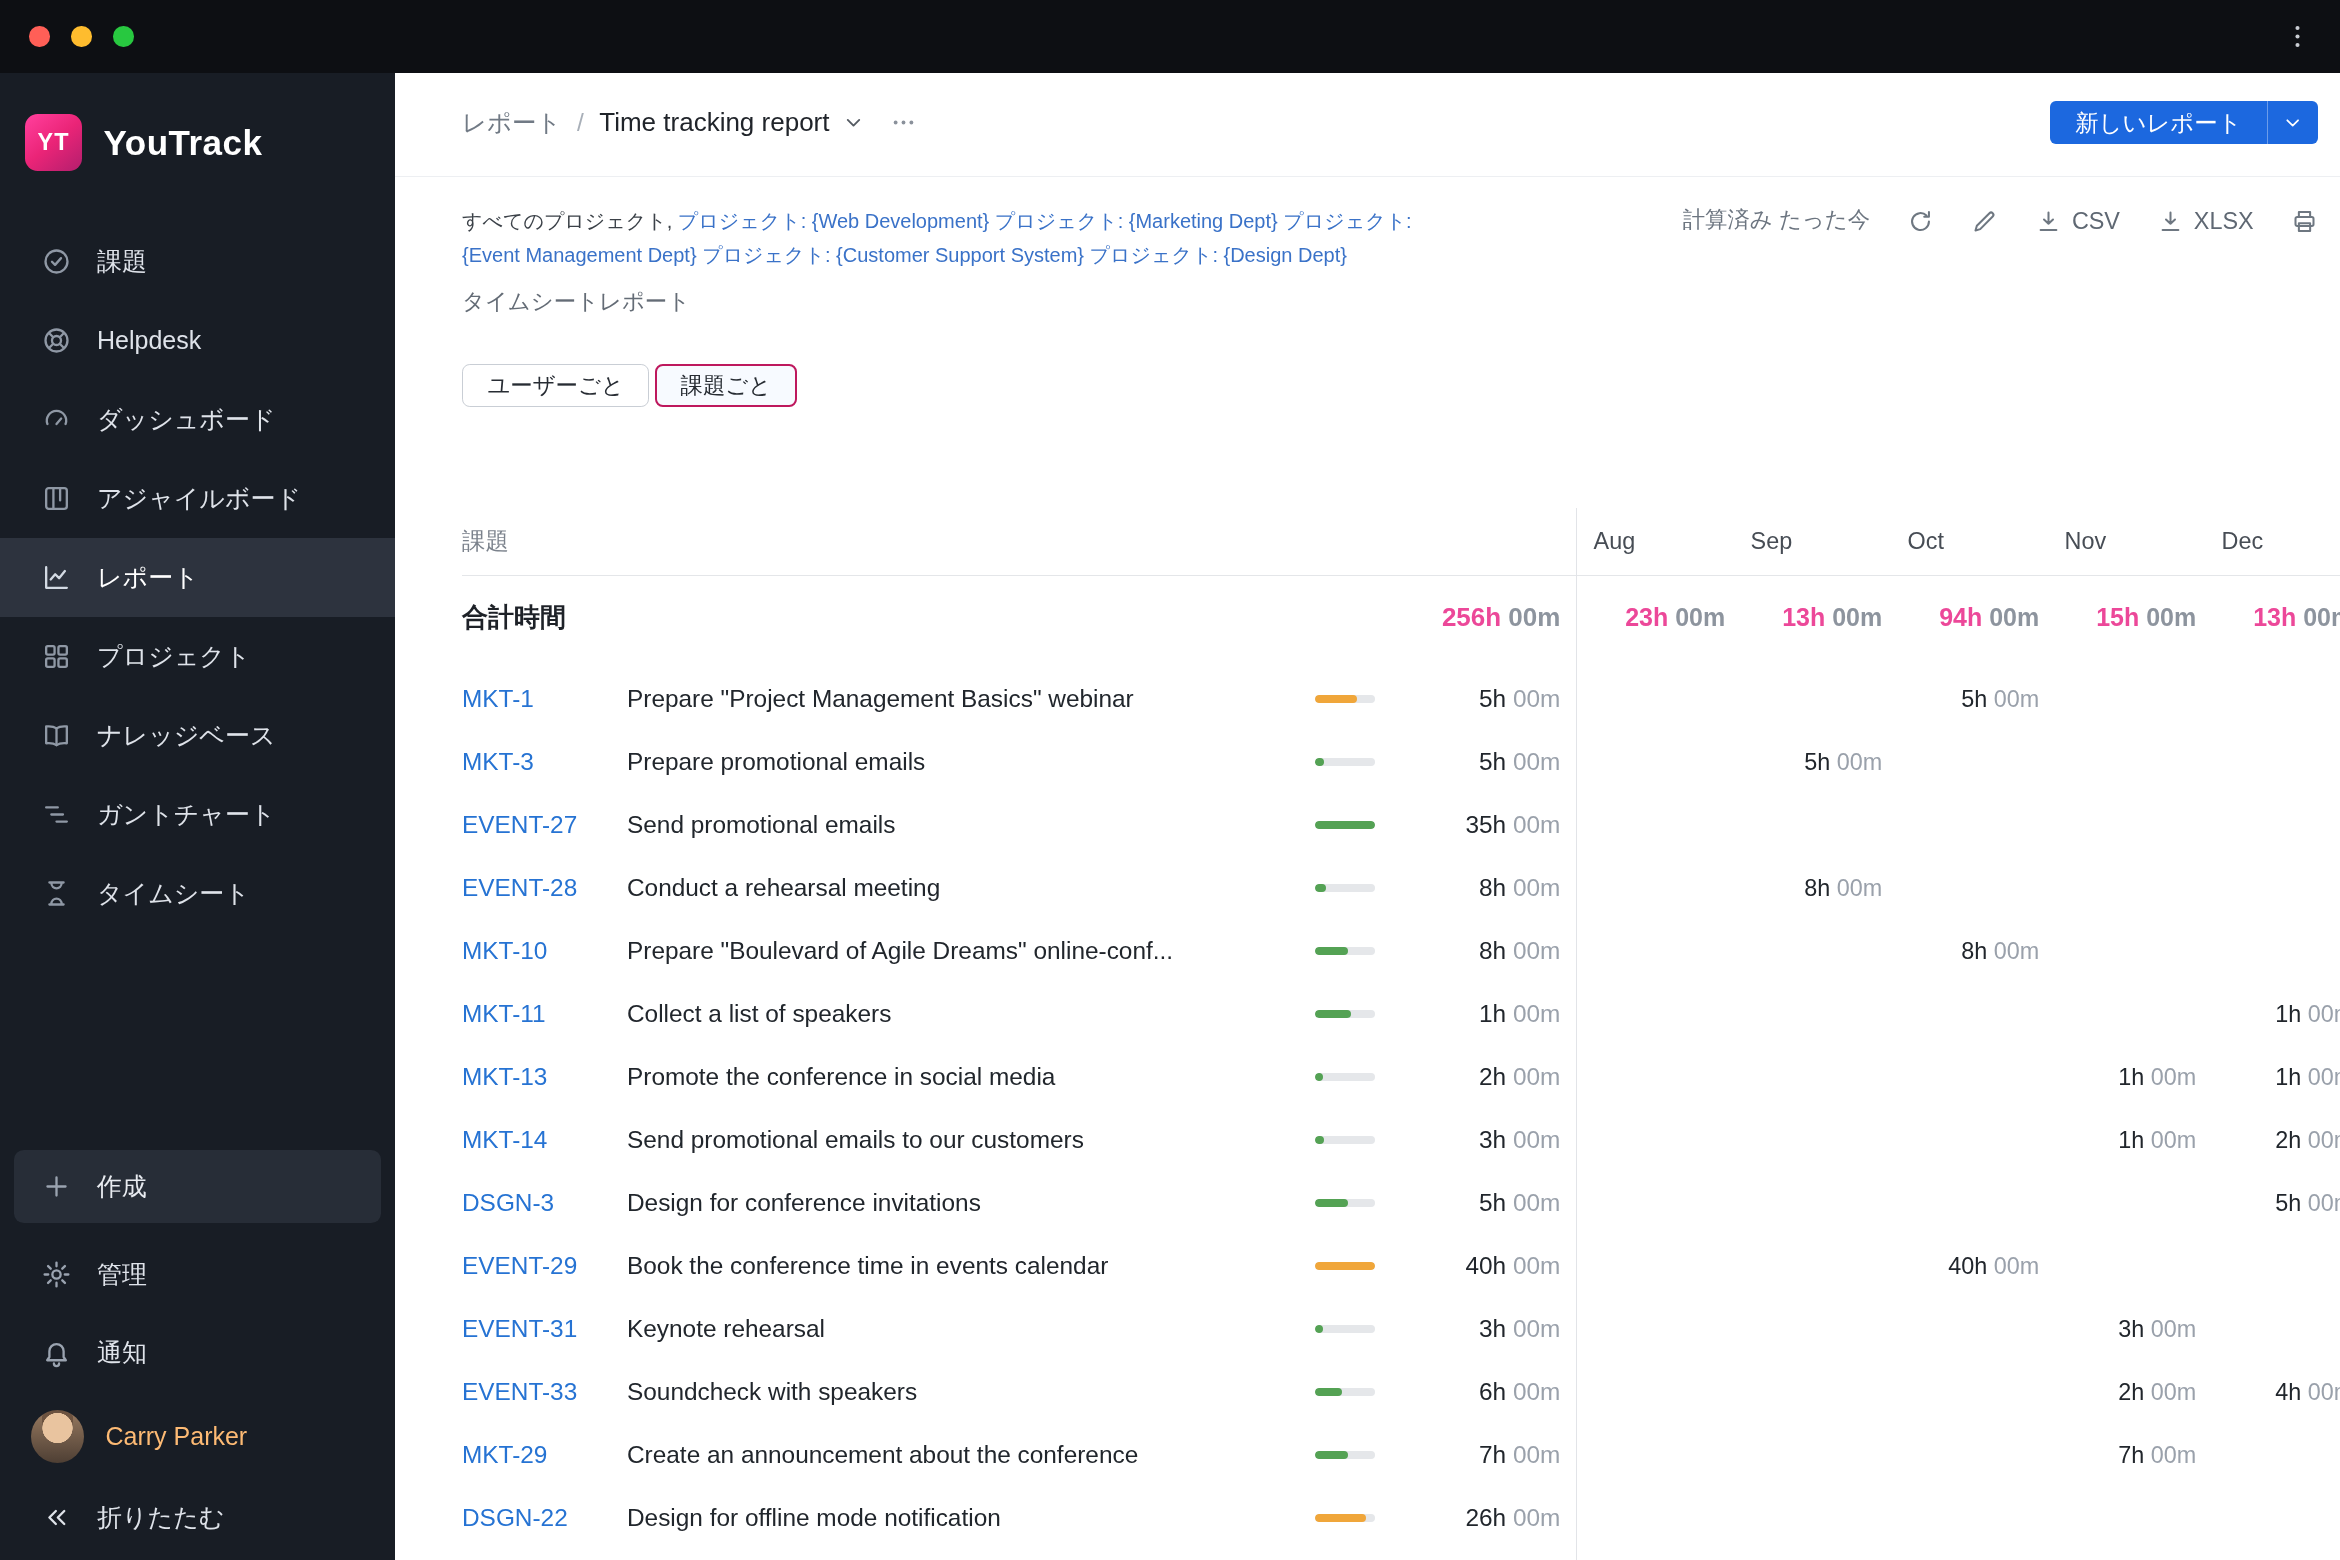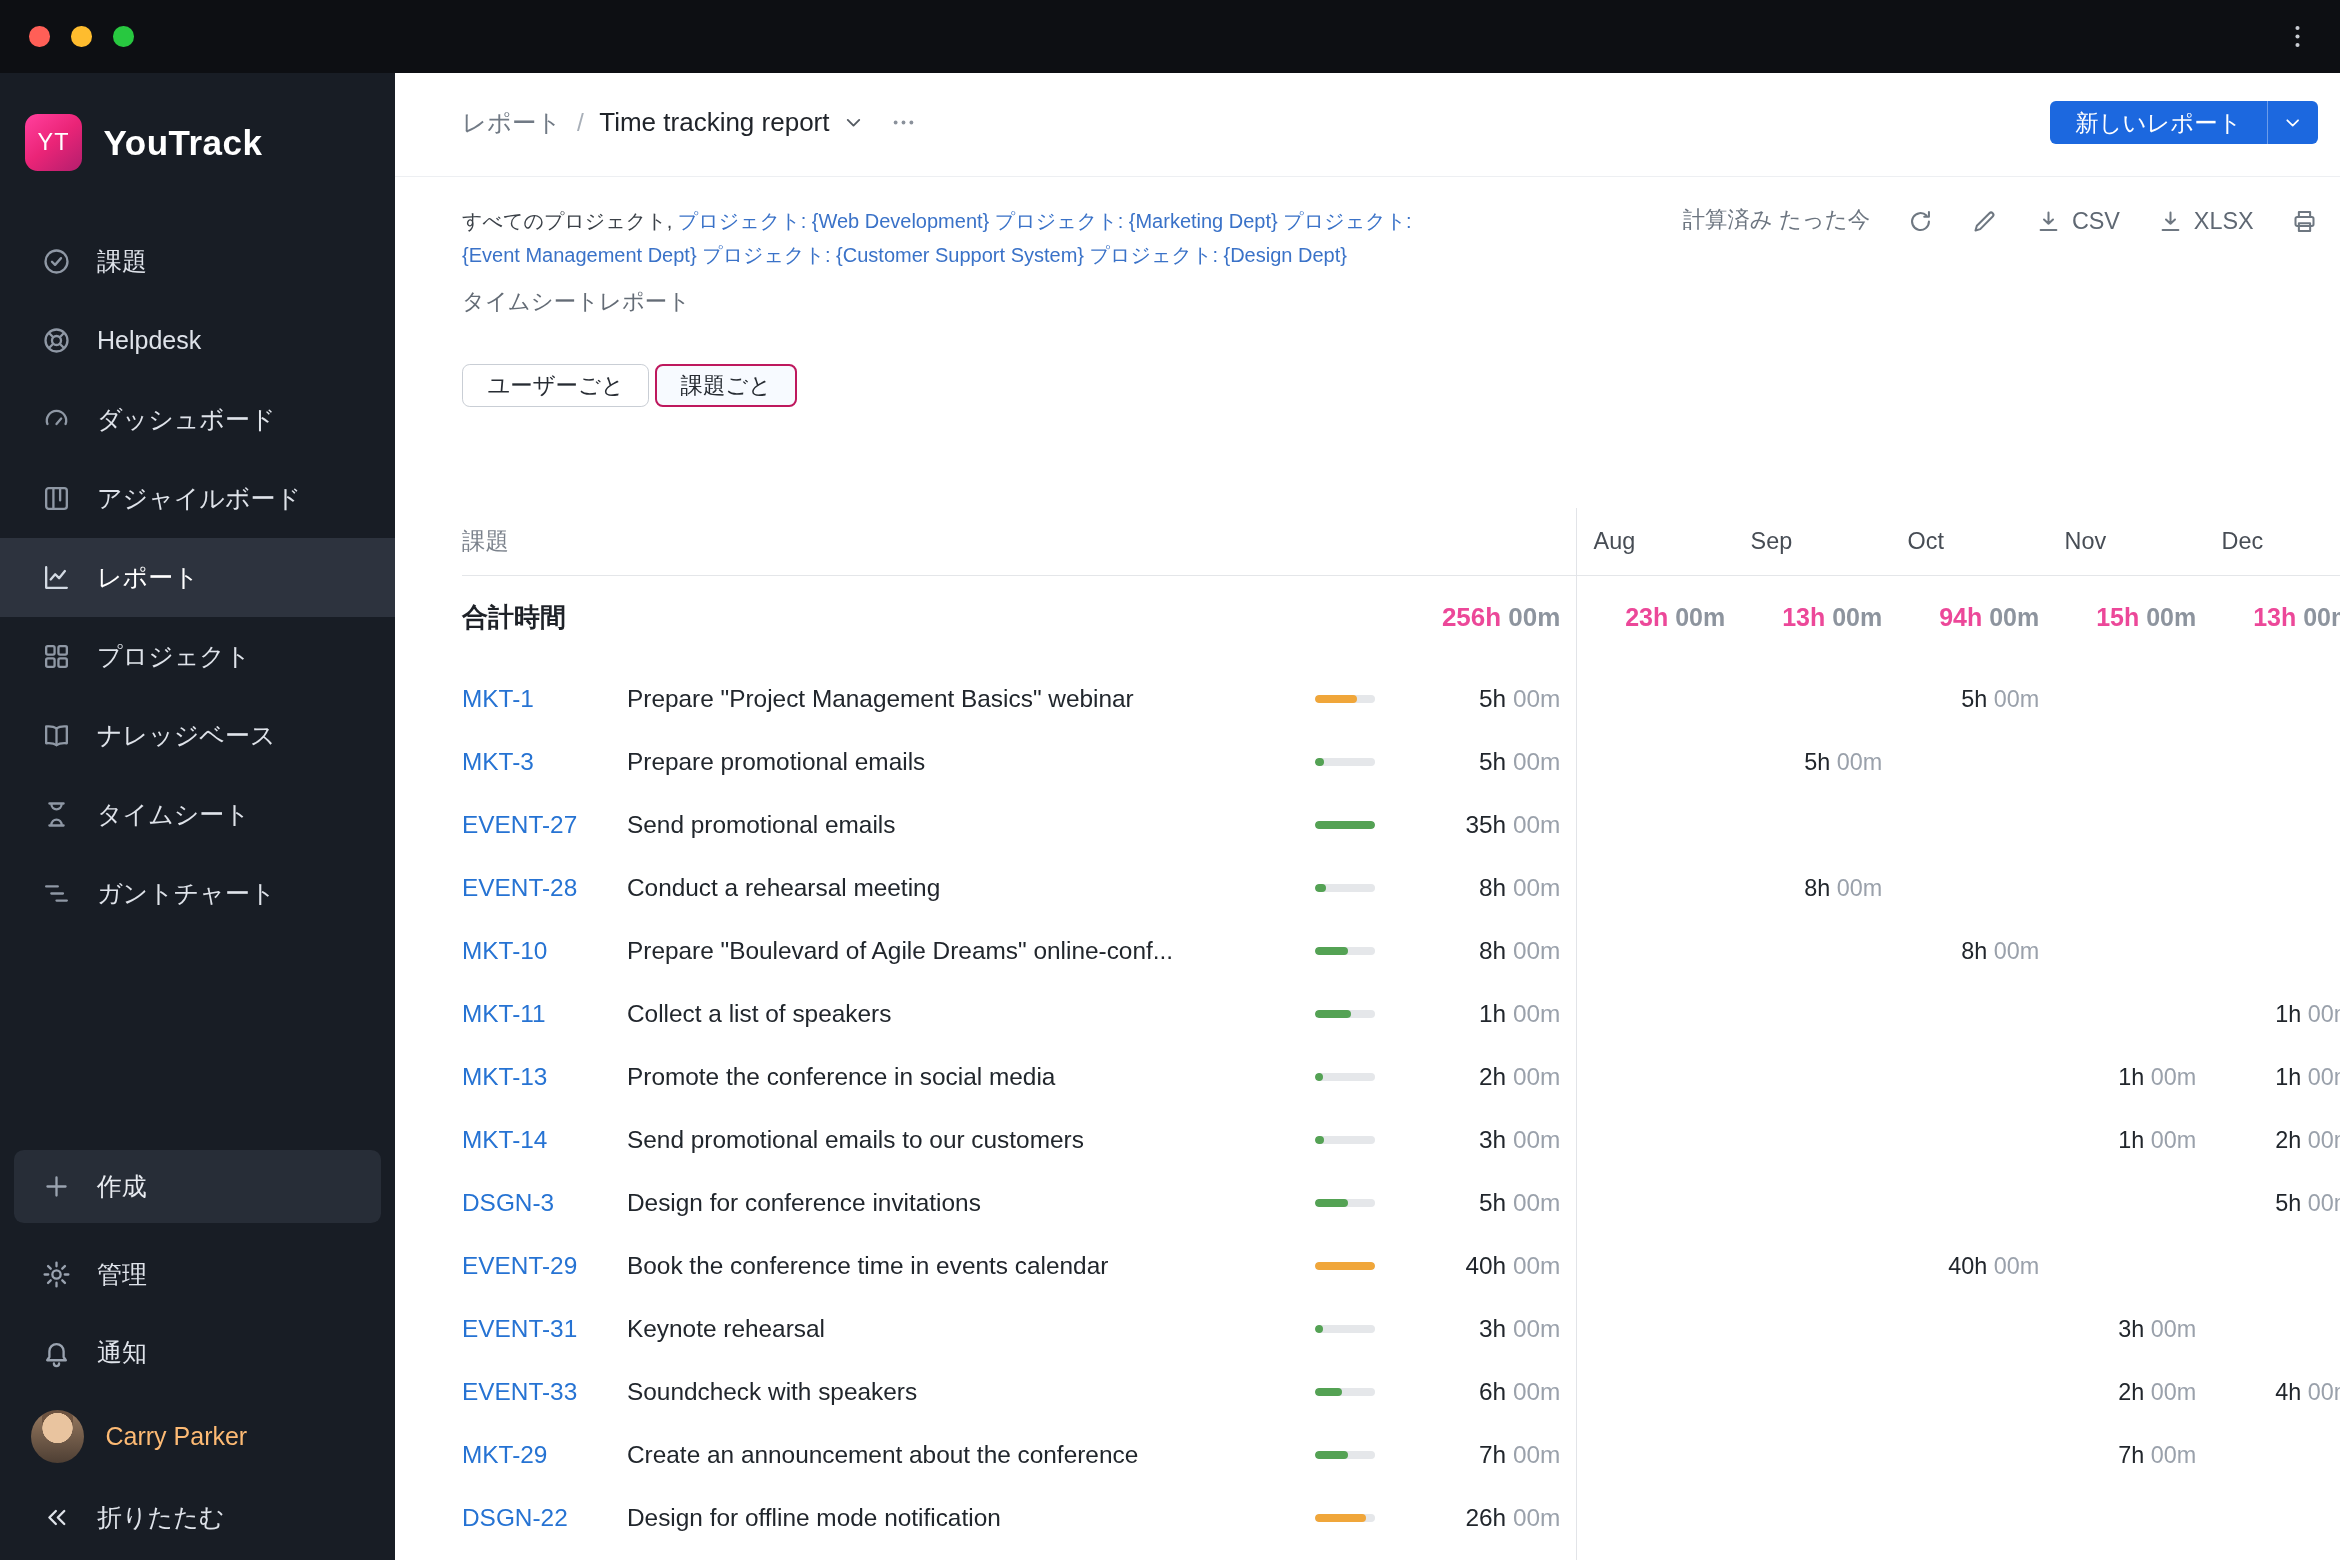--- a/index.html
+++ b/index.html
@@ -22,21 +22,21 @@
   .chrome-kebab { color:#c9cdd3; width:29px; height:29px; }
 
   .app { display:flex; height:1487px; }
 
   
   .sidebar { width:395px; flex-shrink:0; background:#181d25; display:flex; flex-direction:column; color:#dfe3ea; }
   .logo-row { display:flex; align-items:center; gap:21.5px; padding:41px 0 0 25px; }
   .logo-mark { width:57px; height:57px; border-radius:12.7px; flex-shrink:0;
     background:linear-gradient(140deg,#ff3d9a 5%,#ea2477 50%,#b81f6e 95%);
     display:flex; align-items:center; justify-content:center;
-    color:#fff; font-weight:normal; font-size:23.4px; letter-spacing:1px; }
+    color:#fff; font-weight:bold; font-size:23.4px; letter-spacing:1px; }
   .logo-text { font-size:35px; font-weight:bold; color:#ffffff; letter-spacing:0.5px; }
 
   .nav { margin-top:51px; }
   .nav-item { display:flex; align-items:center; gap:25px; height:79px; padding-left:41px; font-size:25px; color:#dfe3ea; }
   .nav-item.active { background:#2d333e; color:#ffffff; }
   .nav-item.active .icn { color:#d3dae3; }
   .nav-item .icn { color:#8f98a5; }
 
   .side-footer { margin-top:auto; padding-bottom:5.9px; }
   .create-row { height:73px; margin:0 13.7px 11.7px 13.7px; border-radius:9.8px; background:#272d37;
@@ -209,32 +209,32 @@
             <svg viewBox="0 0 24 24" fill="none" stroke="currentColor" stroke-width="1.8" stroke-linecap="round" stroke-linejoin="round">
               <path d="M12 6.5C10 5 7 4.7 4 5v13c3-.3 6 0 8 1.5 2-1.5 5-1.8 8-1.5V5c-3-.3-6 0-8 1.5z"></path>
               <path d="M12 6.5v13"></path>
             </svg>
           </span>
           <span class="nav-label" data-interactable="false">ナレッジベース</span>
         </div>
         <div class="nav-item" data-interactable="true">
           <span class="icn i32" data-interactable="false">
             <svg viewBox="0 0 24 24" fill="none" stroke="currentColor" stroke-width="1.8" stroke-linecap="round" stroke-linejoin="round">
+              <path d="M4 6.5h9M8 12h9M12 17.5h8"></path>
+            </svg>
+          </span>
+          <span class="nav-label" data-interactable="false">ガントチャート</span>
+        </div>
+        <div class="nav-item" data-interactable="true">
+          <span class="icn i32" data-interactable="false">
+            <svg viewBox="0 0 24 24" fill="none" stroke="currentColor" stroke-width="1.8" stroke-linecap="round" stroke-linejoin="round">
               <path d="M6.5 3.5h11M6.5 20.5h11M8 3.5c0 6 8 6 8 0M8 20.5c0-6 8-6 8 0"></path>
             </svg>
           </span>
           <span class="nav-label" data-interactable="false">タイムシート</span>
-        </div>
-        <div class="nav-item" data-interactable="true">
-          <span class="icn i32" data-interactable="false">
-            <svg viewBox="0 0 24 24" fill="none" stroke="currentColor" stroke-width="1.8" stroke-linecap="round" stroke-linejoin="round">
-              <path d="M4 6.5h9M8 12h9M12 17.5h8"></path>
-            </svg>
-          </span>
-          <span class="nav-label" data-interactable="false">ガントチャート</span>
         </div>
       </nav>
     <div class="side-footer" data-interactable="false">
         <div data-interactable="true" class="create-row">
           <span class="icn i32" data-interactable="false">
             <svg viewBox="0 0 24 24" fill="none" stroke="currentColor" stroke-width="1.8" stroke-linecap="round" stroke-linejoin="round">
               <path d="M12 5v14M5 12h14"></path>
             </svg>
           </span>
           <span data-interactable="false">作成</span>

